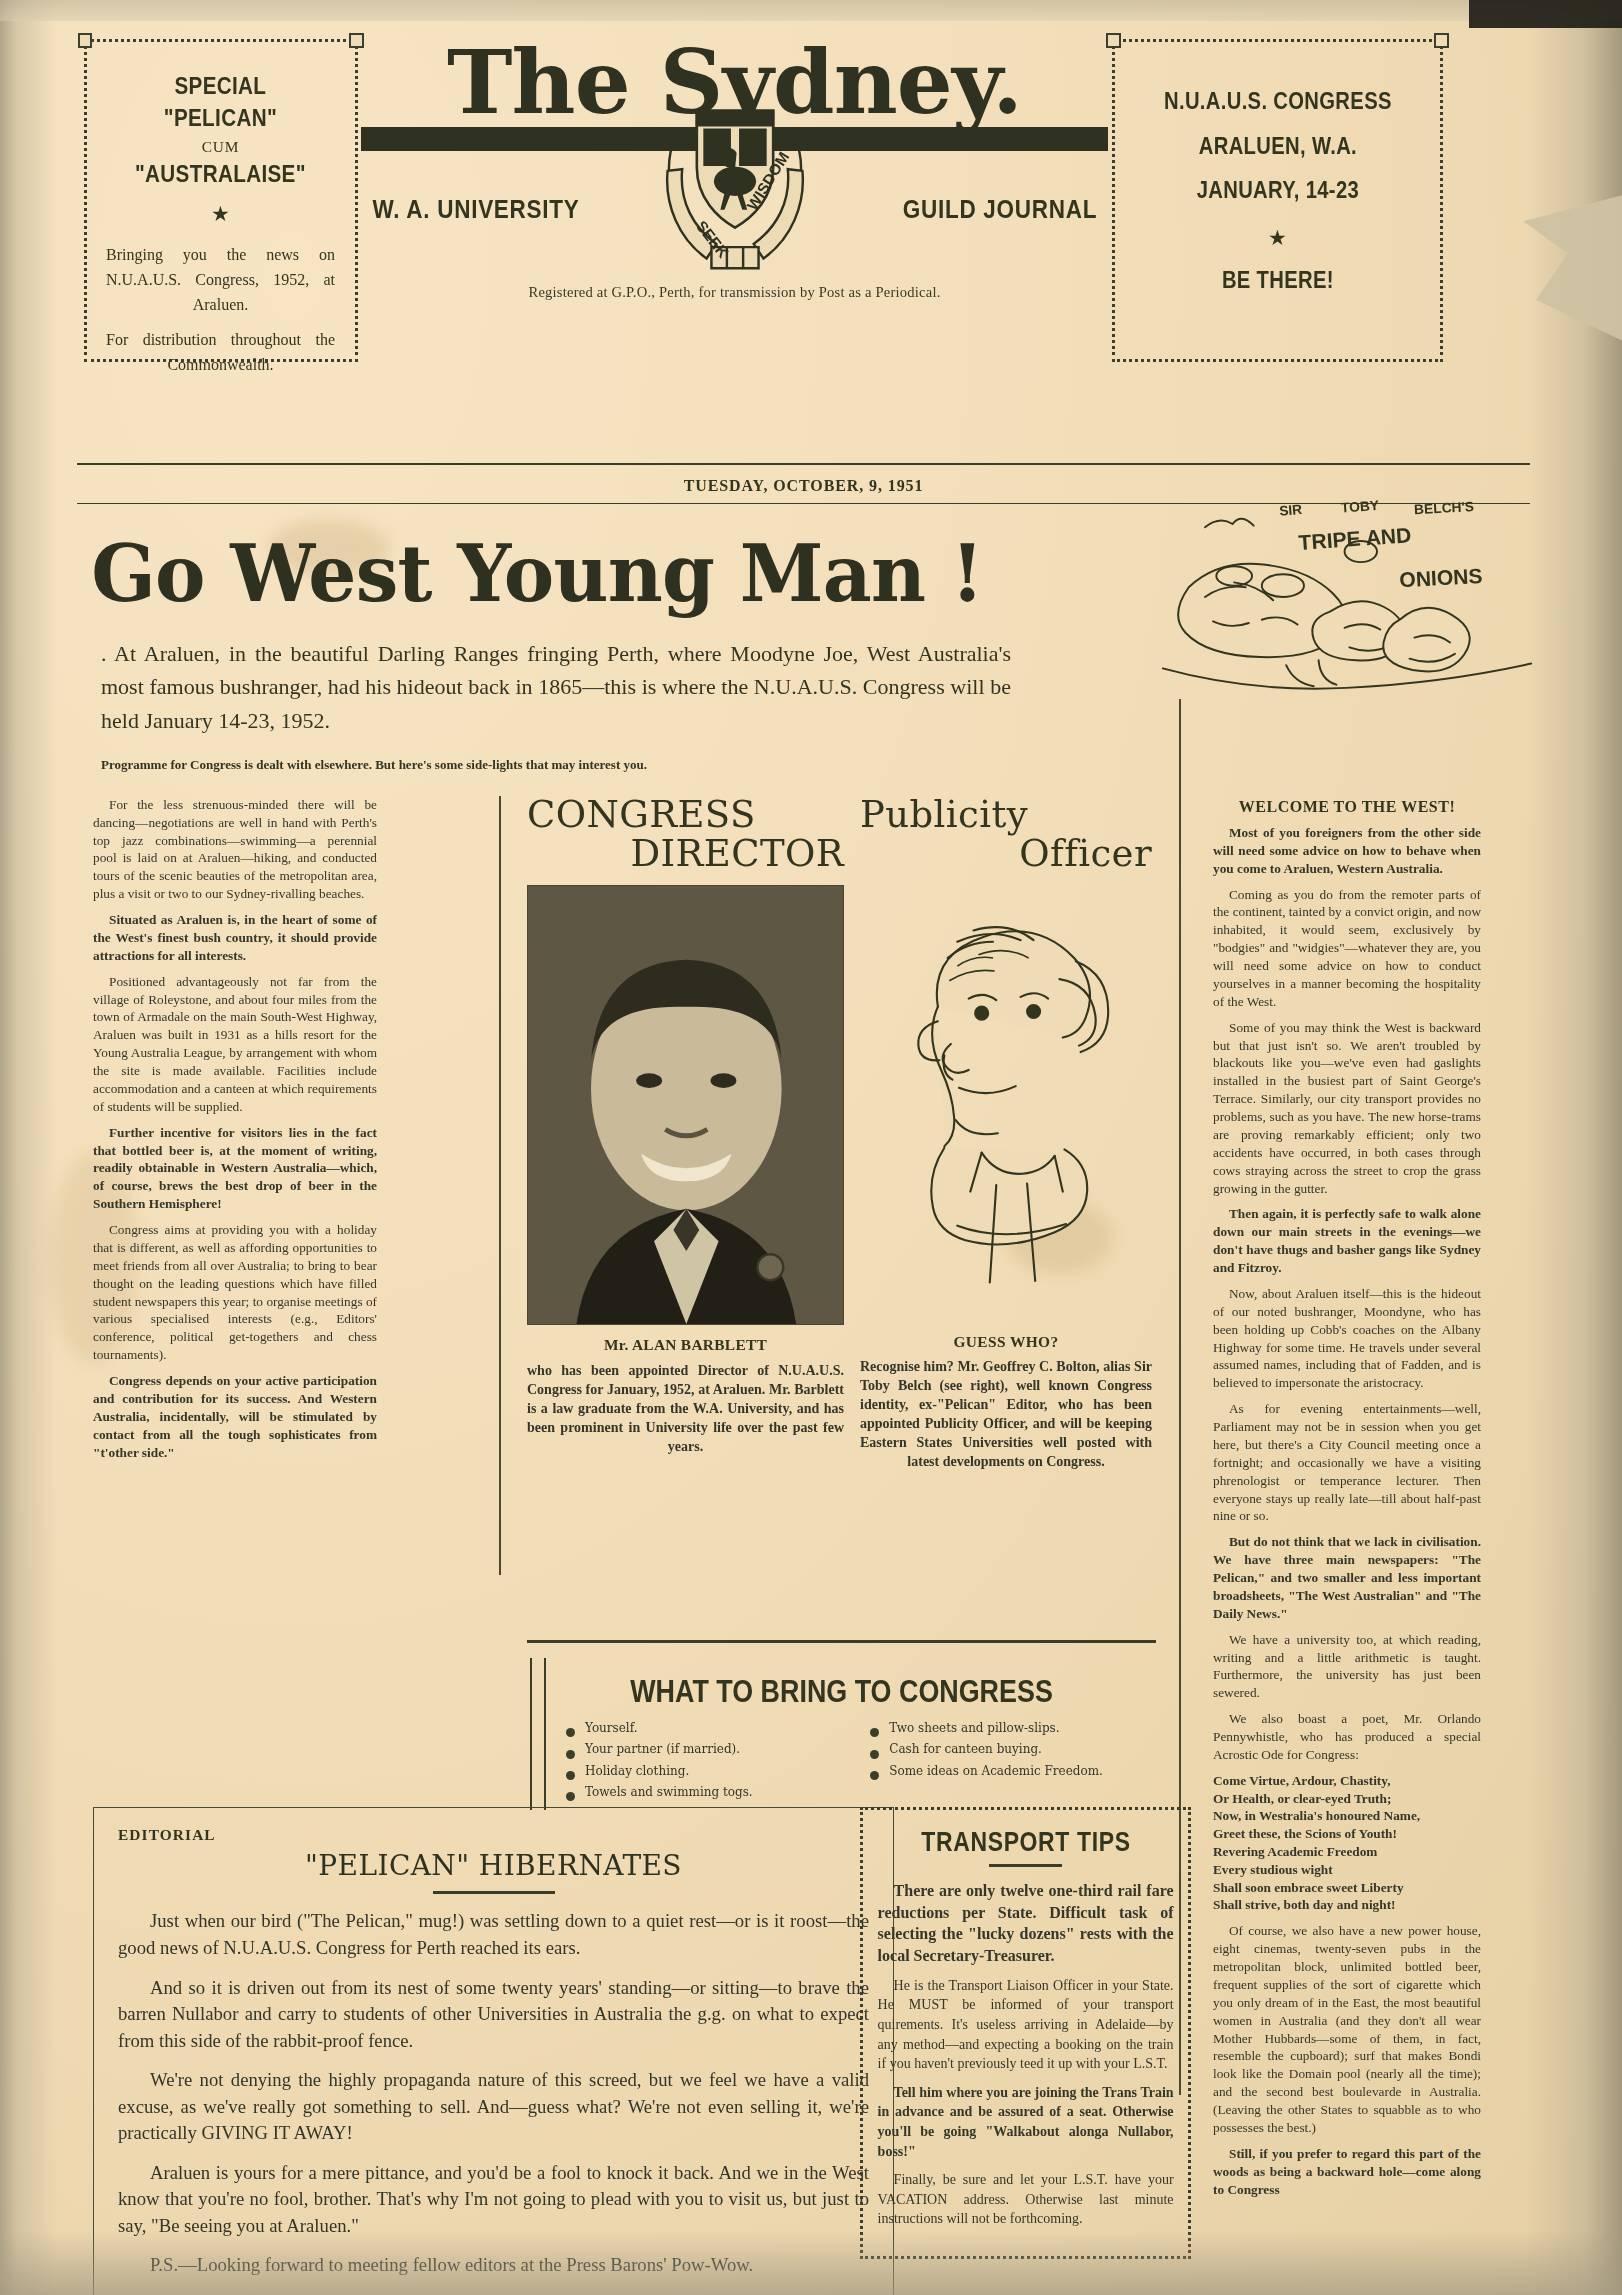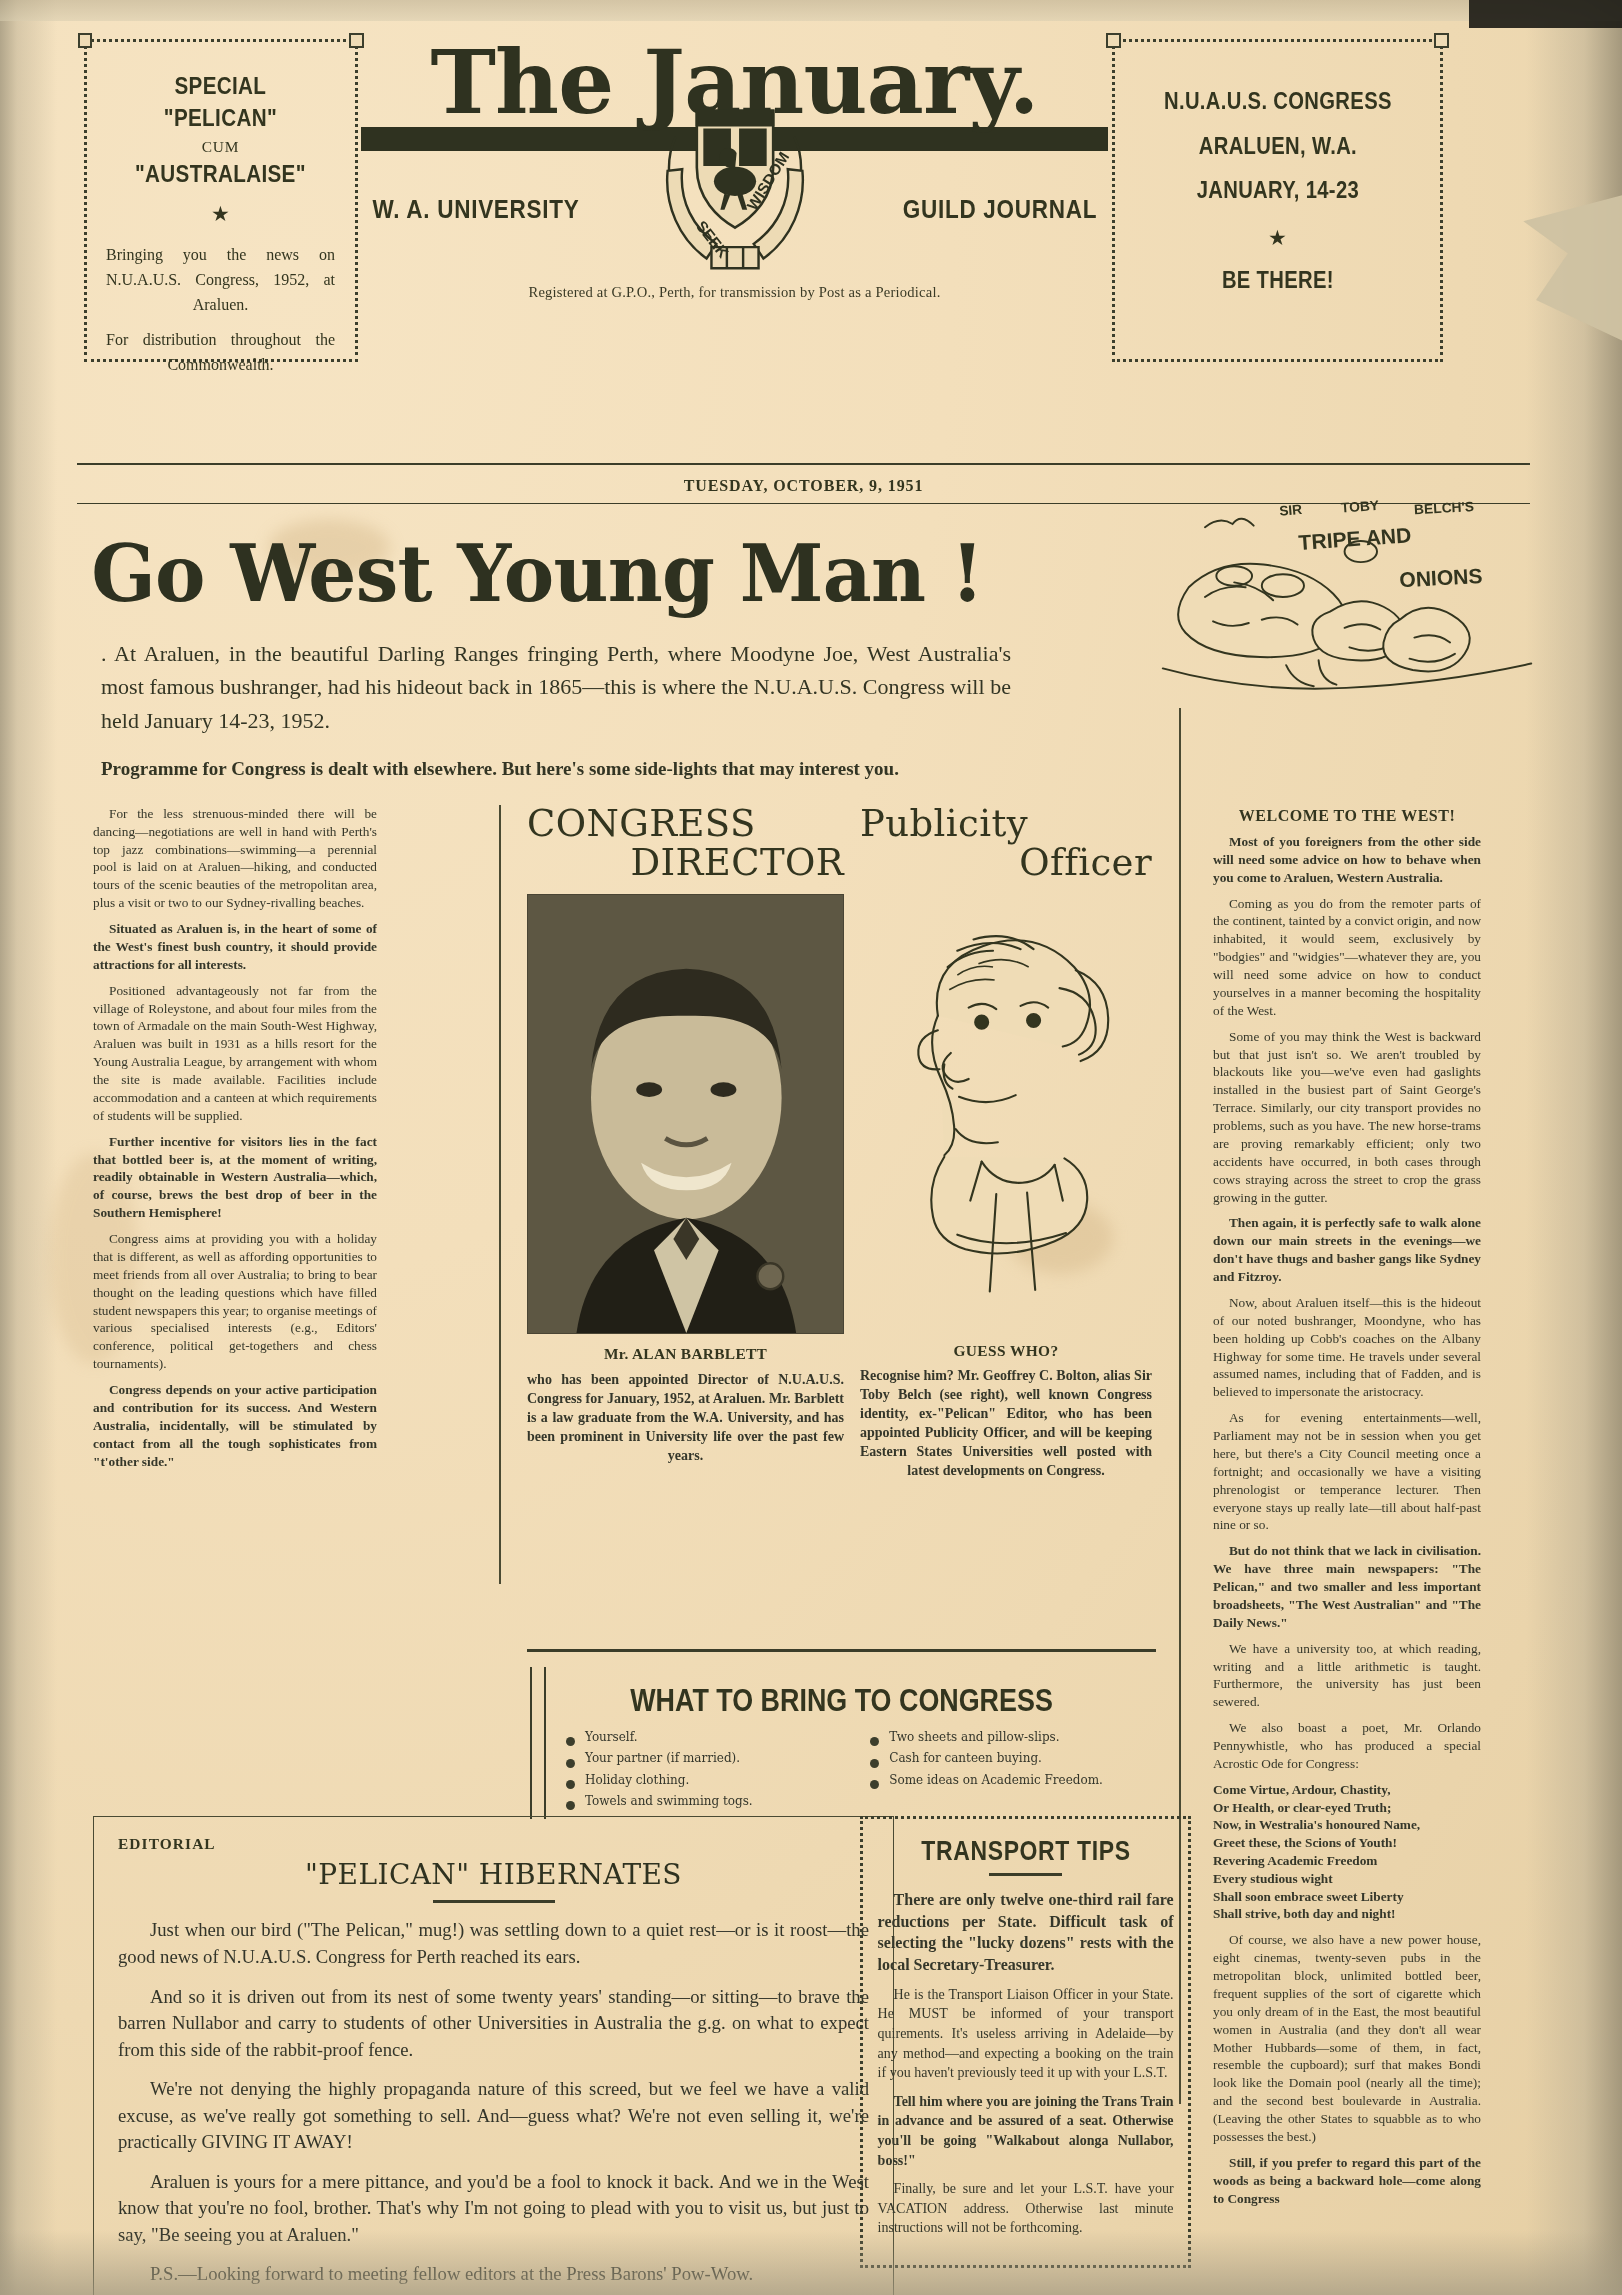--- a/index.html
+++ b/index.html
@@ -73,21 +73,21 @@
   .dateline{text-align:center;font-family:"Liberation Serif",serif;font-weight:bold;
      font-size:16px;letter-spacing:0.9px;color:#33351f;padding:11.4px 0 8px;}
   .hrule2{height:1.6px;background:#3b3d29;}
 
   
   .headline{font-family:"DejaVu Serif",serif;font-weight:bold;font-size:78px;
      color:#2e3120;letter-spacing:-0.8px;line-height:1.06;padding:29px 0 8px 14.6px;
      transform:scaleX(.97);transform-origin:left;}
   .lead{font-family:"Liberation Serif",serif;font-size:22px;line-height:1.52;
      color:#333524;padding:13px 519px 0 24px;text-align:justify;}
-  .lead2{font-family:"Liberation Serif",serif;font-weight:bold;font-size:19px;
+  .lead2{font-family:"Liberation Serif",serif;font-weight:bold;font-size:13px;
      line-height:1.5;color:#333524;padding:18px 519px 0 24px;text-align:justify;}
 
   
   #cartoon{position:absolute;right:-8px;top:475px;width:382px;height:211px;}
 
   
   .body-wrap{position:relative;margin-top:21px;}
   .col{position:absolute;top:0;}
   #c1{left:16px;width:284px;}
   #c2{left:450px;width:317px;}
@@ -181,21 +181,21 @@
           <div class="cond bx-l1">"AUSTRALAISE"</div>
           <div class="star">★</div>
           <div class="bx-body">
             <p>Bringing you the news on N.U.A.U.S. Congress, 1952, at Araluen.</p>
             <p>For distribution throughout the Commonwealth.</p>
           </div>
         </div>
       </div>
 
       <div id="centre">
-        <div class="logo-type">The January.</div>
+        <div class="logo-type">The Sydney.</div>
         <div class="rule-blk"></div>
         <div class="crest-row">
           <div class="crest">
             <svg width="203" height="175" viewBox="0 0 250 215">
               <g fill="none" stroke="#2f3220" stroke-width="3.2">
                 <path d="M78 8 h94 v70 c0 38 -26 62 -47 74 c-21 -12 -47 -36 -47 -74 z" fill="#eddbb5"></path>
                 <path d="M78 8 h94 v18 h-94 z" fill="#2f3220"></path>
                 <path d="M86 30 h34 v46 h-34 z" fill="#2f3220" stroke="none"></path>
                 <path d="M130 30 h34 v46 h-34 z" fill="#2f3220" stroke="none"></path>
               </g>

